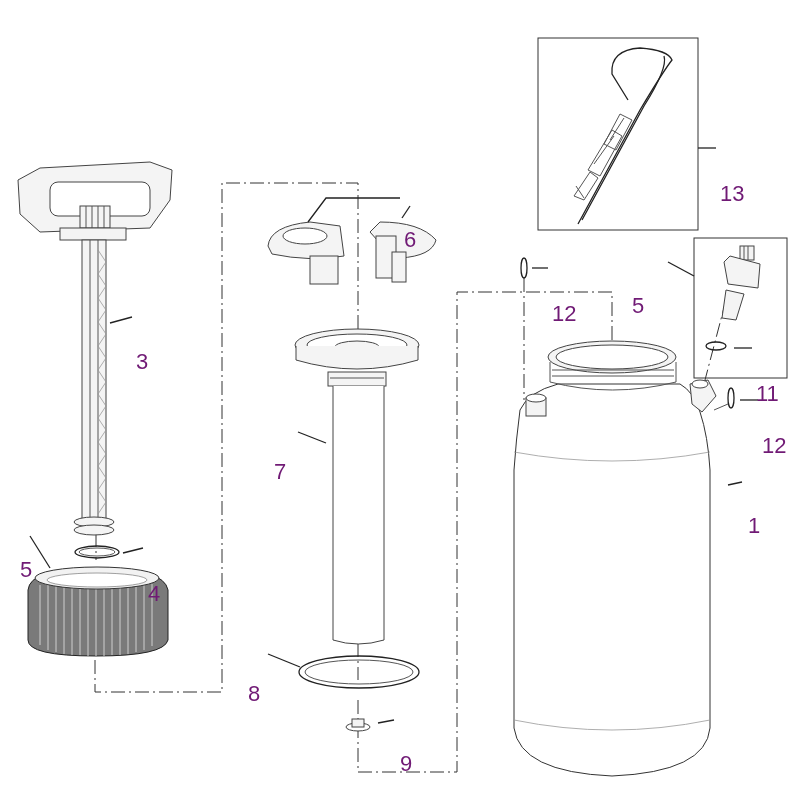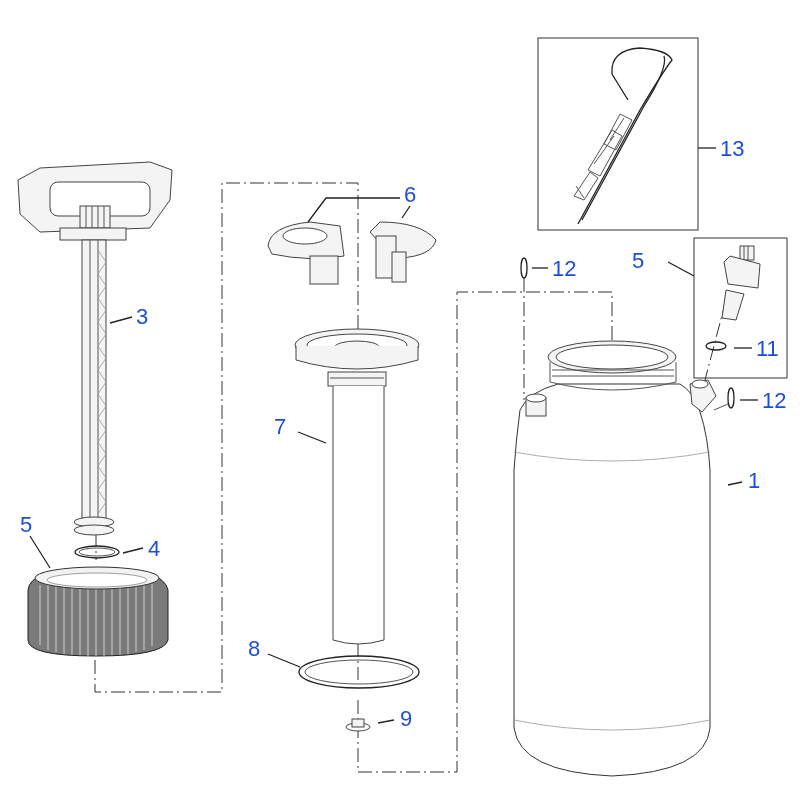--- a/index.html
+++ b/index.html
@@ -1,18 +1,18 @@
 <!DOCTYPE html>
 <html><head>
 <meta charset="utf-8">
 <style>
   html, body { margin: 0; padding: 0; background: #ffffff; }
   body { width: 800px; height: 800px; position: relative; overflow: hidden; font-family: "Liberation Sans", sans-serif; }
   #diagram { position: absolute; left: 0; top: 0; width: 800px; height: 800px; }
-  .callout { position: absolute; font-size: 22px; color: #1d4ed8; line-height: 1; }
+  .callout { position: absolute; font-size: 22px; color: #701a75; line-height: 1; margin-top: 45px; }
   .ln { stroke: #222; stroke-width: 1.3; fill: none; }
   .thin { stroke: #555; stroke-width: 1; fill: none; }
   .light { stroke: #999; stroke-width: 0.8; fill: none; }
   .dash { stroke: #333; stroke-width: 1; fill: none; stroke-dasharray: 14 4 2 4; }
   .part { fill: #f4f4f4; stroke: #444; stroke-width: 1; }
   .white { fill: #ffffff; stroke: #444; stroke-width: 1; }
 </style>
 </head>
 <body>
 

